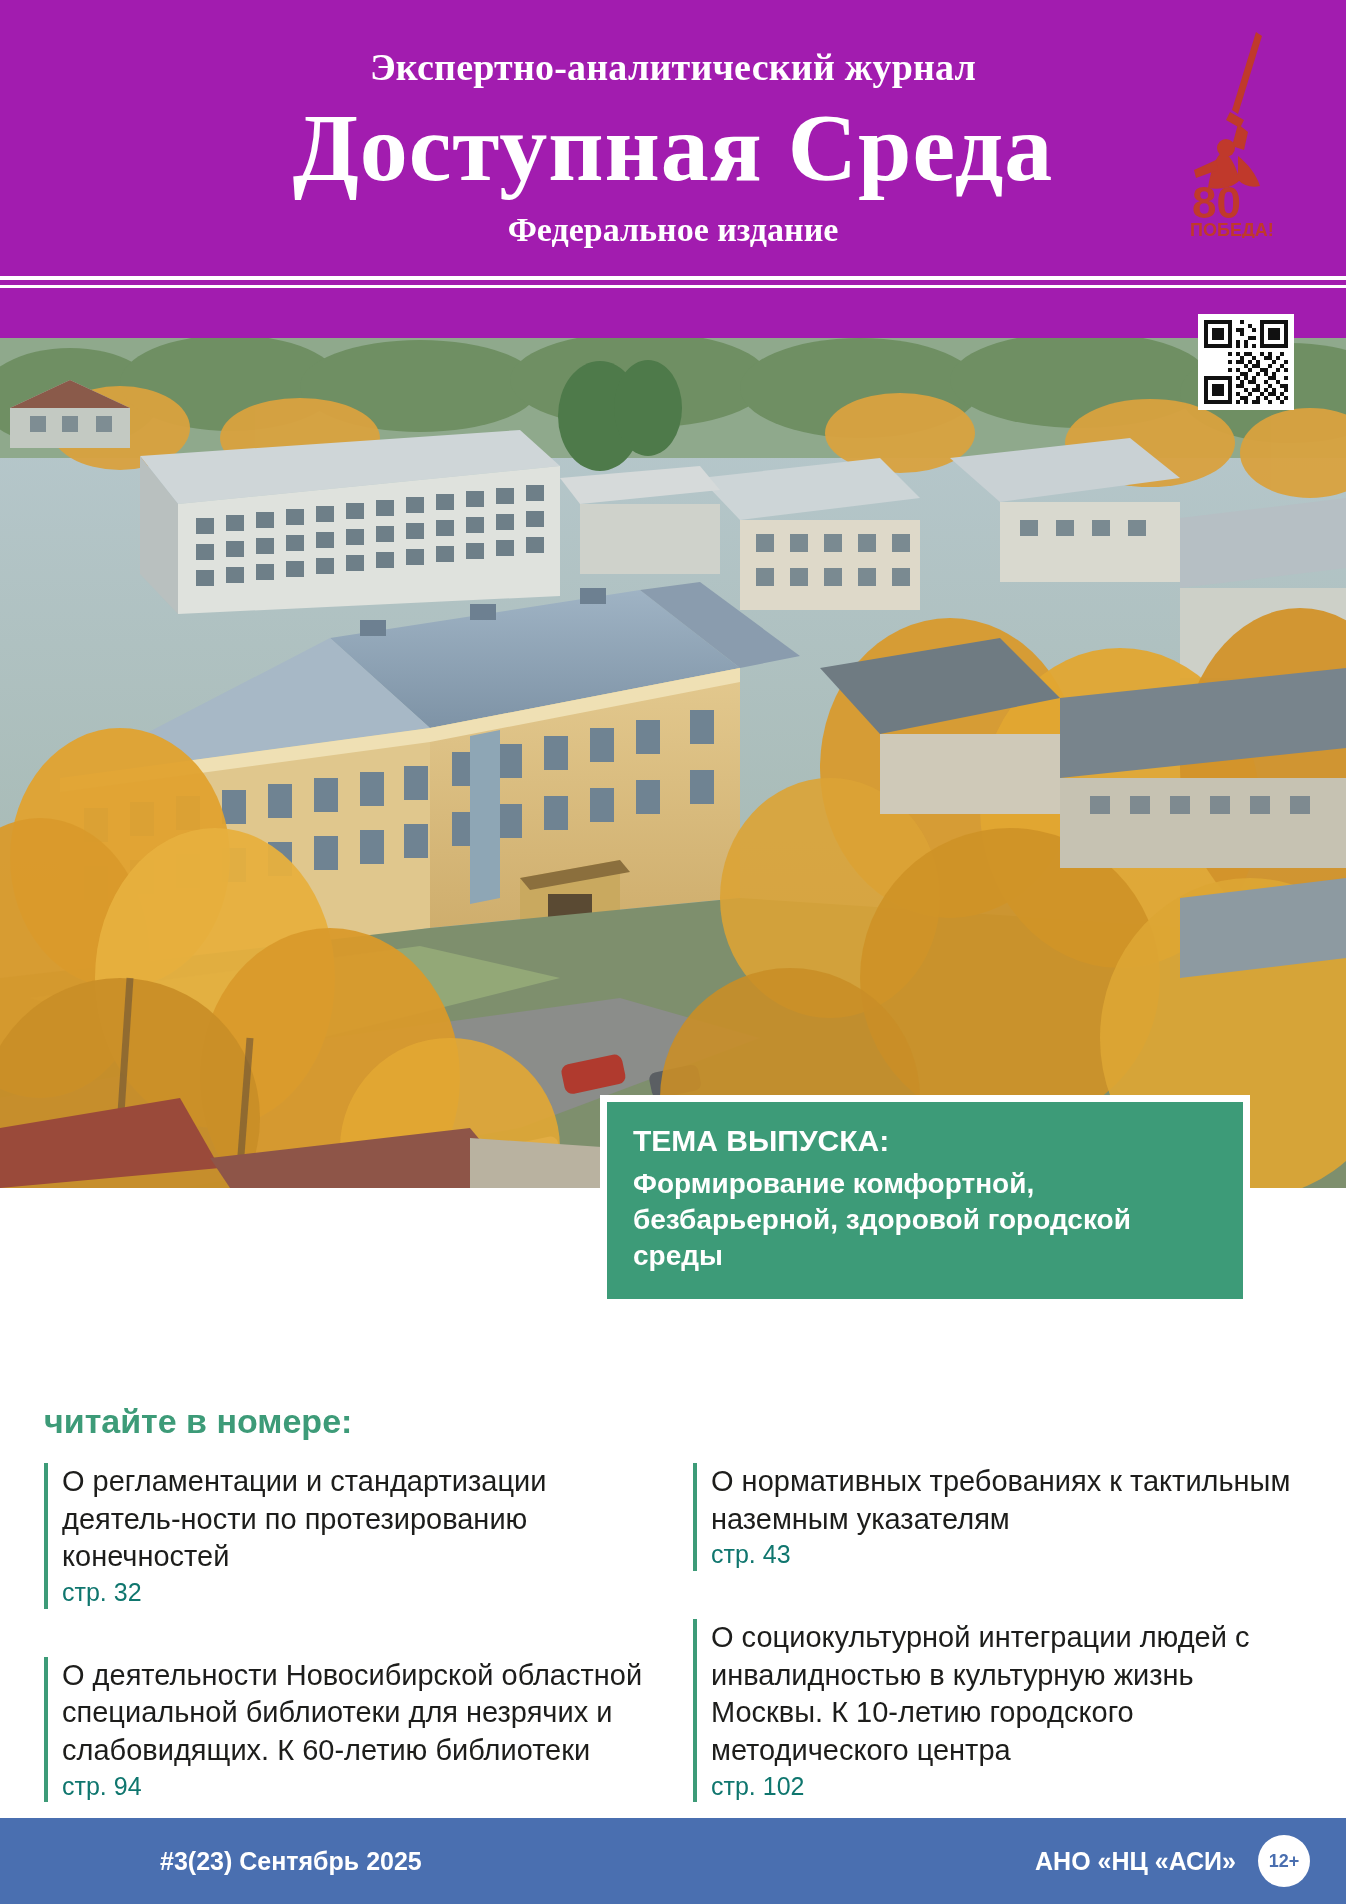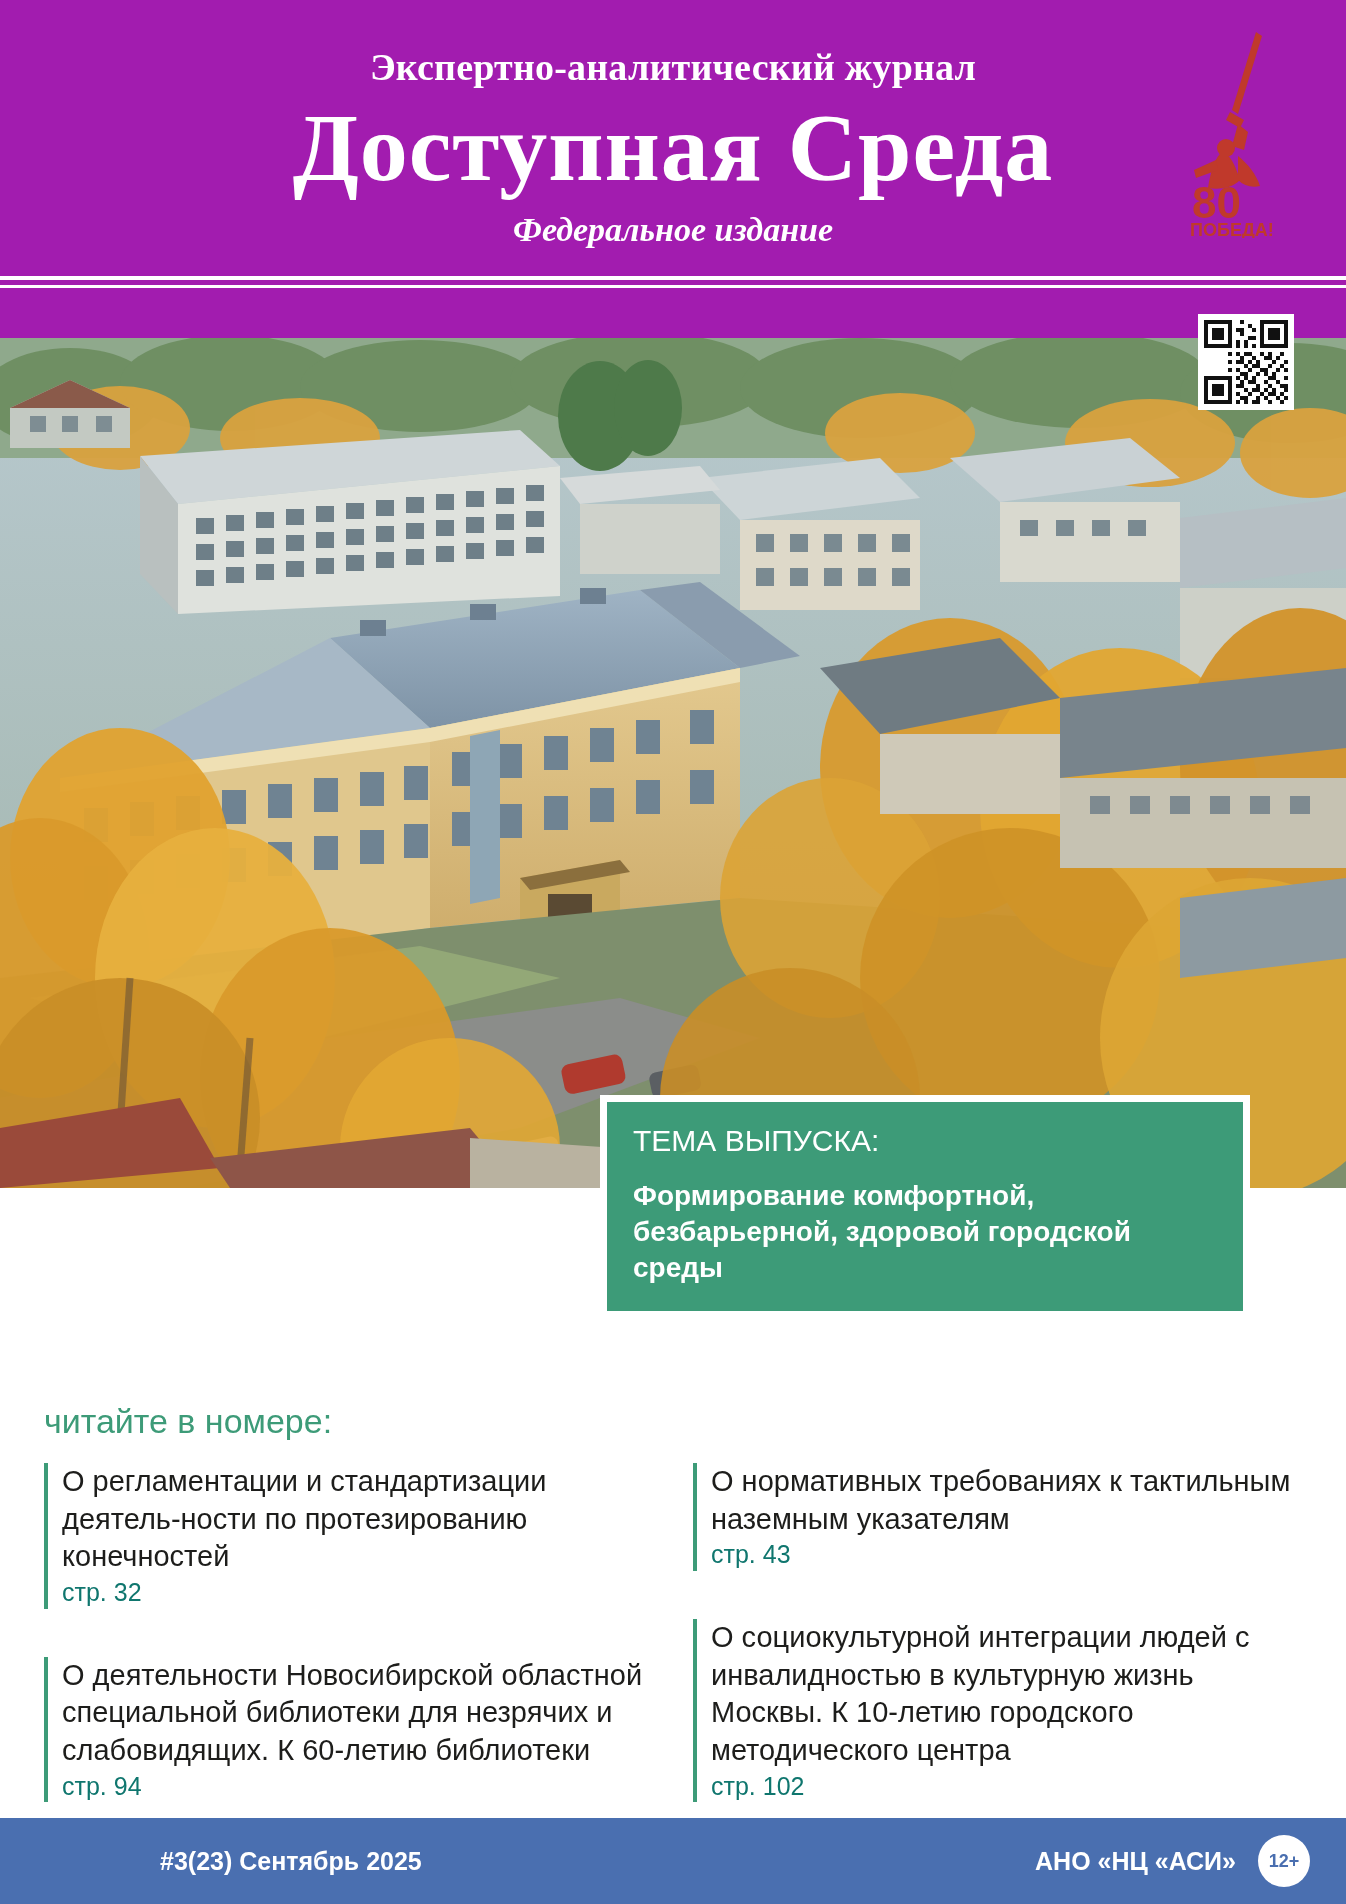--- a/index.html
+++ b/index.html
@@ -43,21 +43,20 @@
     line-height: 1.12;
     margin-top: 6px;
     letter-spacing: 1px;
   }
   .subkicker {
     font-family: "Liberation Serif", serif;
     font-weight: bold;
     font-size: 34px;
     color: #ffffff;
     margin-top: 10px;
-    font-style: italic;
   }
   .header-rules {
     position: absolute;
     left: 0;
     right: 0;
     top: 276px;
     height: 20px;
   }
   .header-rules .r1 {
     height: 4px;
@@ -115,43 +114,43 @@
     width: 650px;
     background: #3d9b78;
     border: 7px solid #ffffff;
     box-sizing: border-box;
     padding: 22px 26px 26px 26px;
     z-index: 10;
   }
   .theme-title {
     color: #ffffff;
     font-size: 30px;
-    font-weight: normal;
-    margin-bottom: 20px;
+    font-weight: bold;
+    margin-bottom: 8px;
   }
   .theme-text {
     color: #ffffff;
     font-size: 28px;
     font-weight: bold;
     line-height: 1.28;
   }
 
   
   .contents {
     position: absolute;
     left: 0;
     top: 1380px;
     width: 100%;
     padding: 22px 44px 0 44px;
     box-sizing: border-box;
   }
   .contents-title {
     color: #3d9b78;
     font-size: 34px;
-    font-weight: normal;
+    font-weight: bold;
     margin-bottom: 22px;
   }
   .cols {
     display: flex;
     gap: 40px;
   }
   .col {
     flex: 1;
   }
   .entry {

